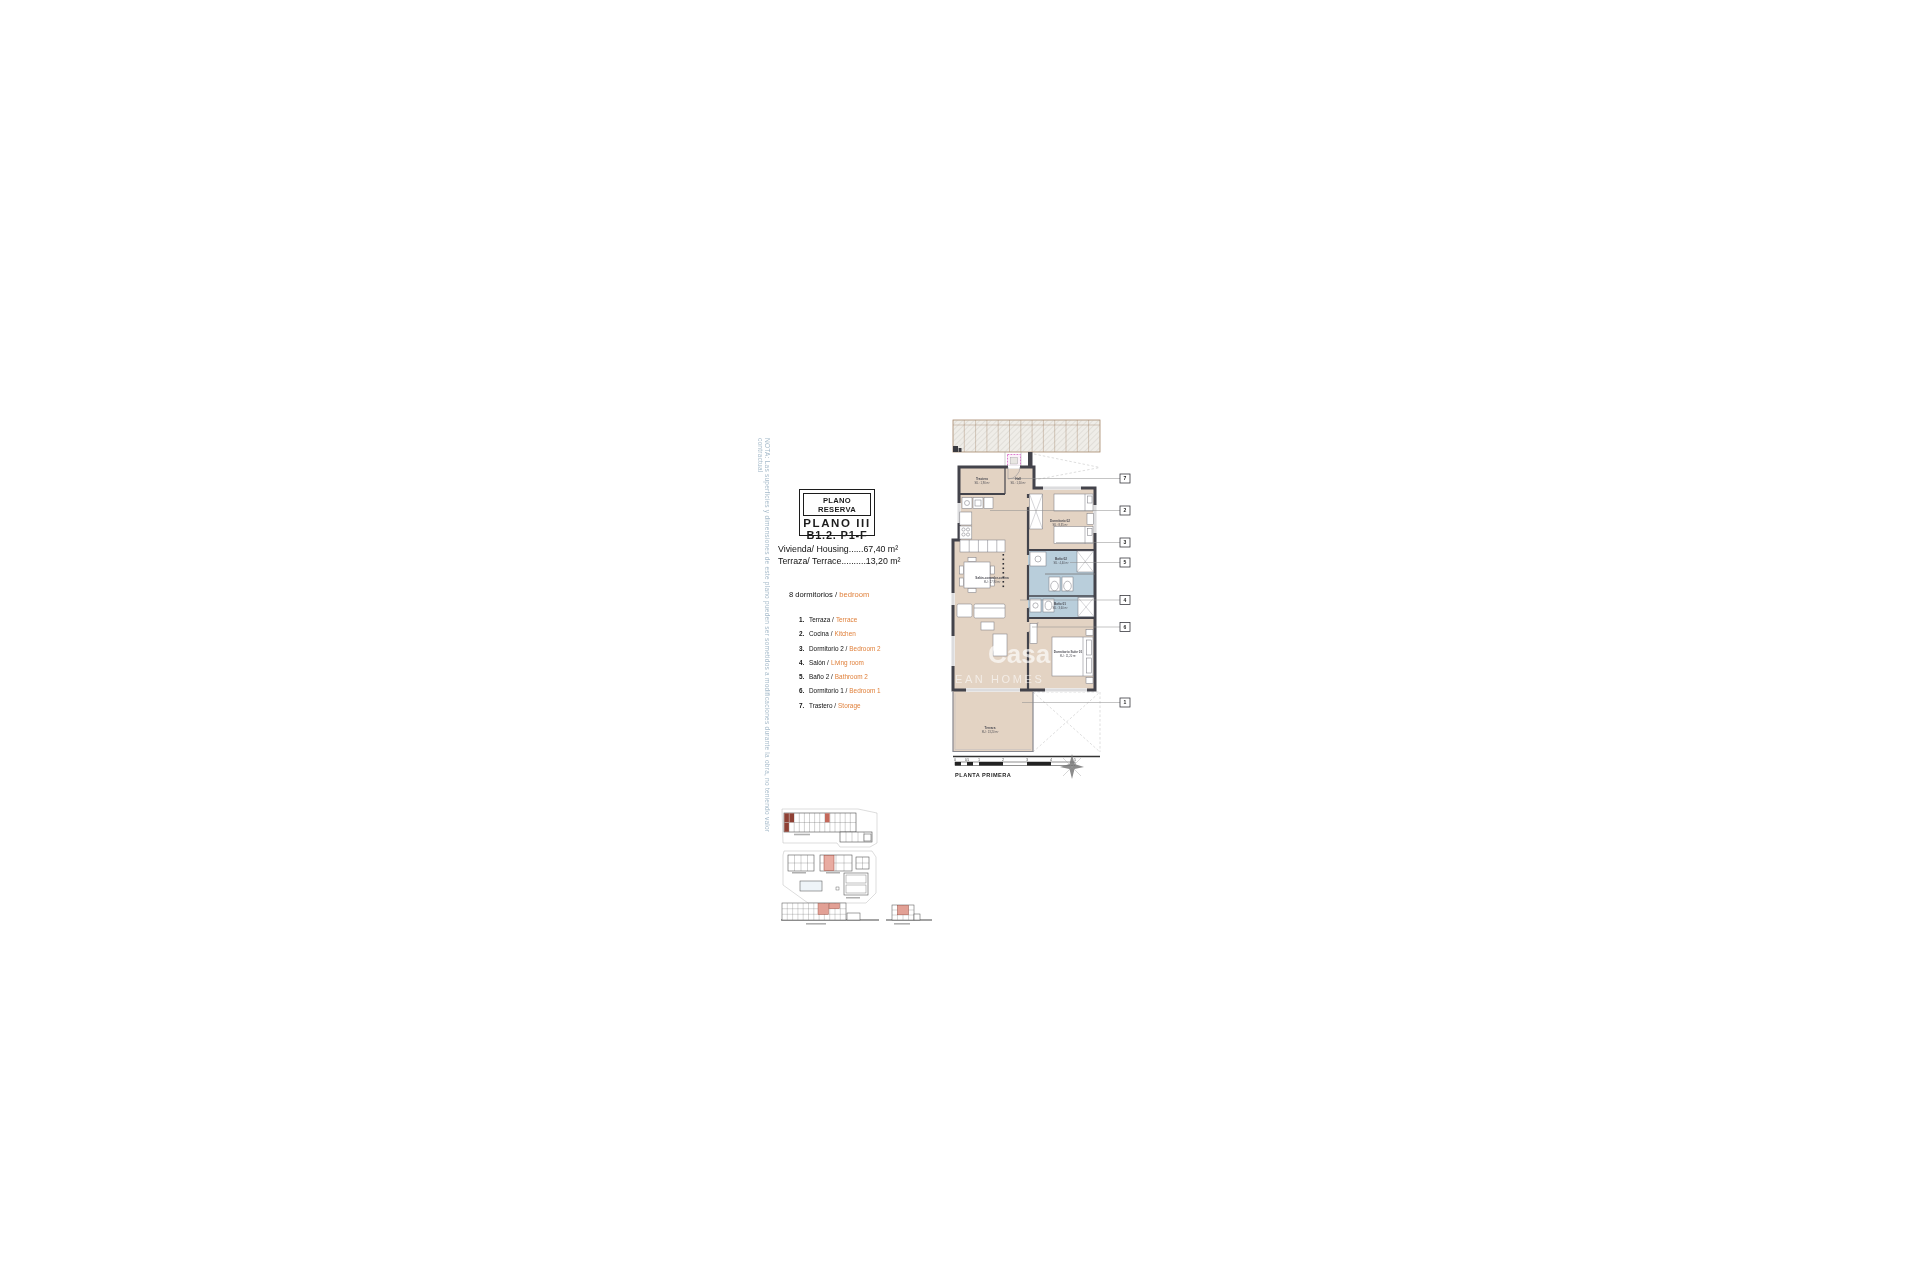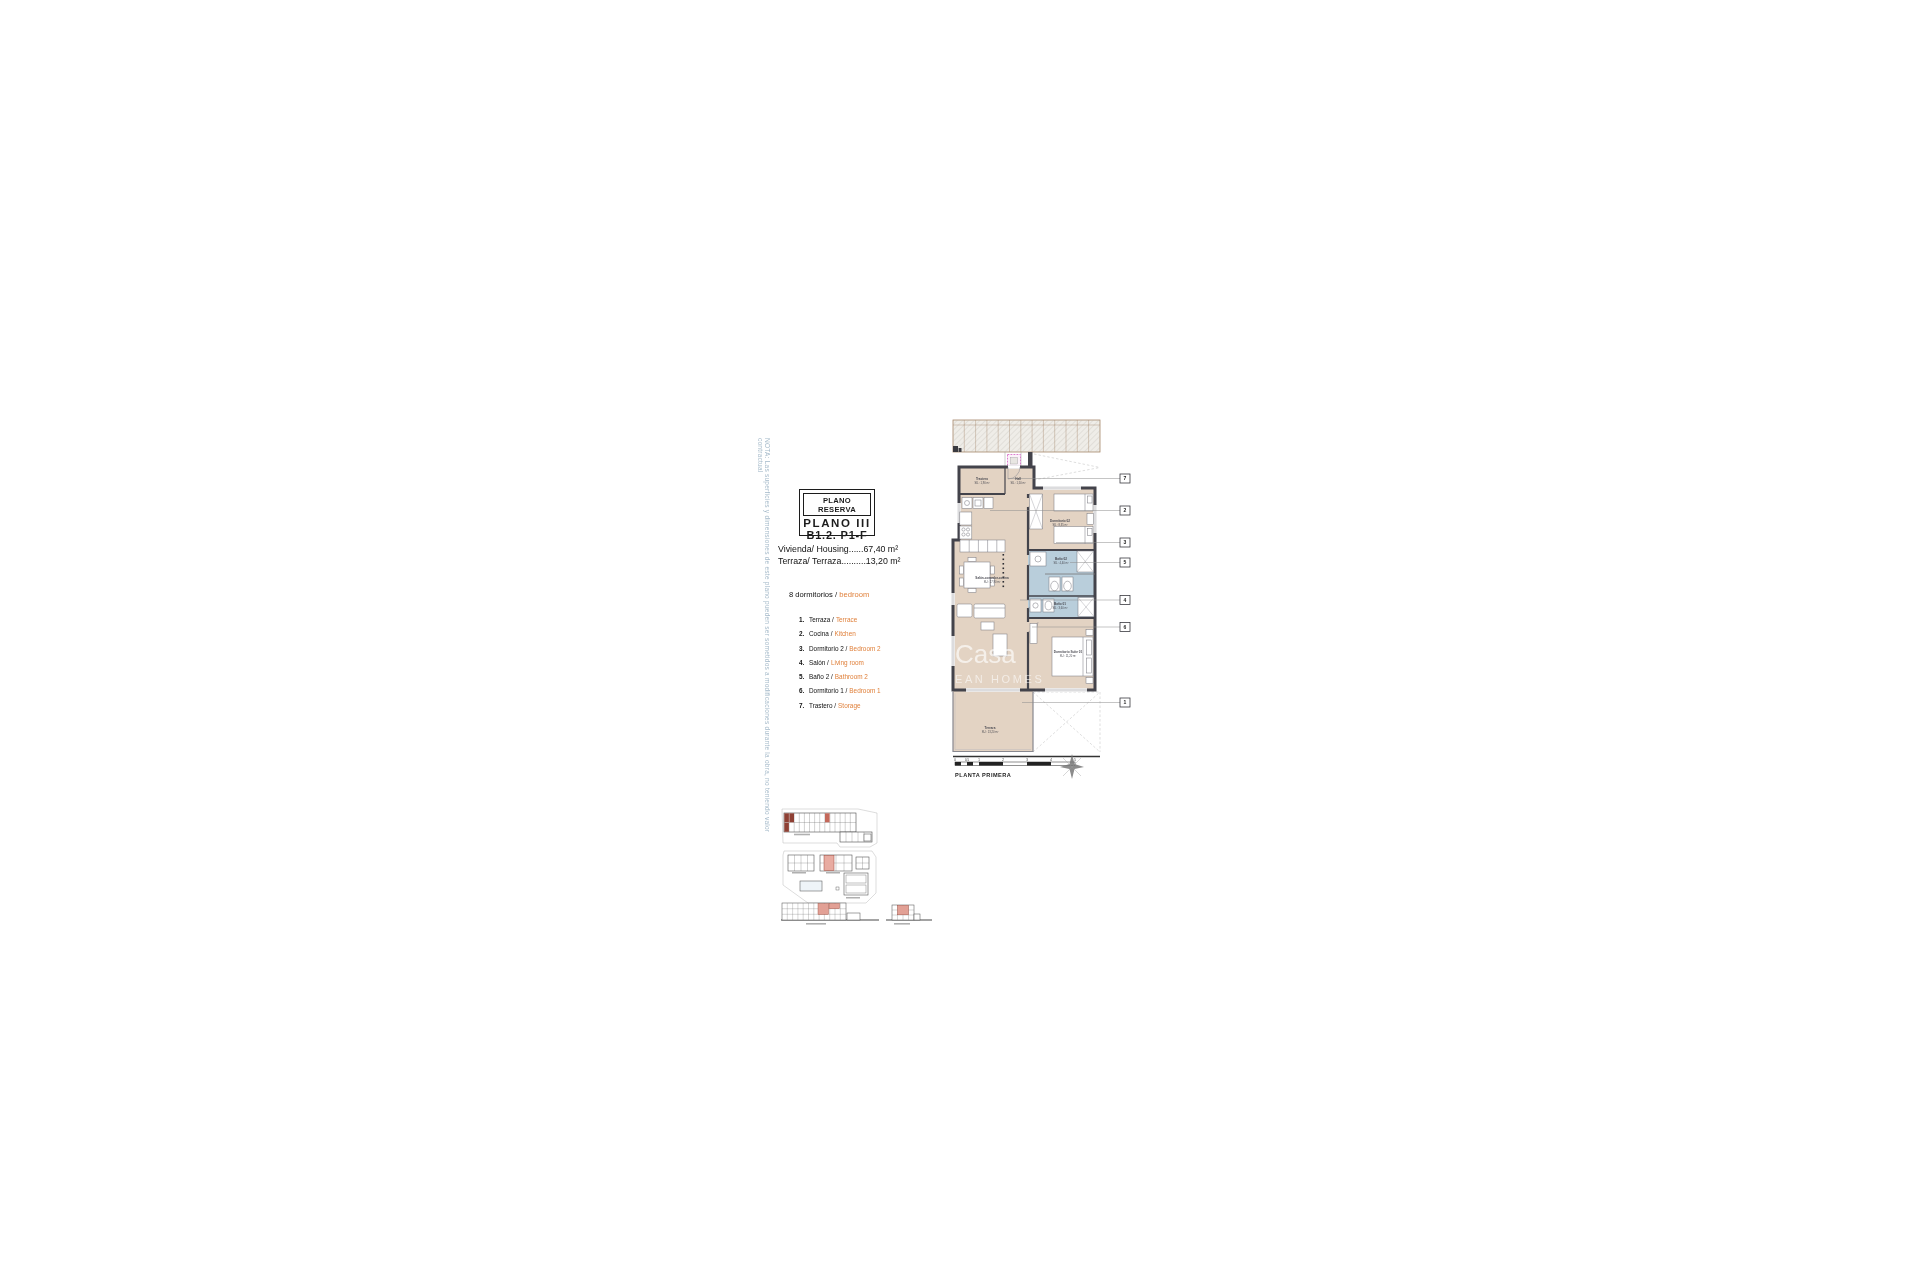--- a/index.html
+++ b/index.html
@@ -23,21 +23,21 @@
   
   .legend{position:absolute;left:799px;top:613px;font-size:6.4px;color:#111;}
   .legend-row{height:14.3px;line-height:14.3px;white-space:nowrap;}
   .legend-num{display:inline-block;width:10px;font-weight:600;}
   .legend-es{margin-right:2px;}
   
   .plan-svg{position:absolute;left:950px;top:410px;}
   .mini-svg{position:absolute;left:780px;top:803px;}
   
   .watermark{position:absolute;left:955px;top:641px;width:140px;pointer-events:none;}
-  .wm1{font-size:26px;font-weight:400;color:rgba(255,255,255,0.65);line-height:26px;}
+  .wm1{font-size:26px;font-weight:700;color:rgba(255,255,255,0.65);line-height:26px;margin-left:33px;}
   .wm2{font-size:11px;letter-spacing:2.6px;color:rgba(255,255,255,0.58);margin-top:6px;}
   svg text{font-family:"Liberation Sans", sans-serif;}
   .room-name{font-size:3.1px;font-weight:700;fill:#4a4a52;}
   .room-area{font-size:2.7px;fill:#4a4a52;}
   .callout-num{font-size:5px;font-weight:700;fill:#1c1c1c;}
   .tick{font-size:2.8px;fill:#222;}
   .floor-label{font-size:5.6px;font-weight:700;letter-spacing:0.5px;fill:#1c1c1c;}
 </style>
 </head>
 <body>
@@ -47,21 +47,21 @@
   <div class="note">NOTA: Las superficies y dimensiones de este plano pueden ser sometidos a modificaciones durante la obra, no teniendo valor contractual</div>
 
   <div class="title-block">
     <div class="tb-reserva">PLANO RESERVA</div>
     <div class="tb-fase">PLANO III</div>
     <div class="tb-ref">B1.2. P1-F</div>
   </div>
 
   <div class="areas">
     <div>Vivienda/ Housing......67,40 m²</div>
-    <div>Terraza/ Terraza..........13,20 m²</div>
+    <div>Terraza/ Terrace..........13,20 m²</div>
   </div>
 
   <div class="bedrooms"><span>8 dormitorios /</span> <span class="orange">bedroom</span></div>
 
   <div class="legend">
     <div class="legend-row"><span class="legend-num">1.</span><span class="legend-es">Terraza /</span><span class="orange">Terrace</span></div>
     <div class="legend-row"><span class="legend-num">2.</span><span class="legend-es">Cocina /</span><span class="orange">Kitchen</span></div>
     <div class="legend-row"><span class="legend-num">3.</span><span class="legend-es">Dormitorio 2 /</span><span class="orange">Bedroom 2</span></div>
     <div class="legend-row"><span class="legend-num">4.</span><span class="legend-es">Salón /</span><span class="orange">Living room</span></div>
     <div class="legend-row"><span class="legend-num">5.</span><span class="legend-es">Baño 2 /</span><span class="orange">Bathroom 2</span></div>

